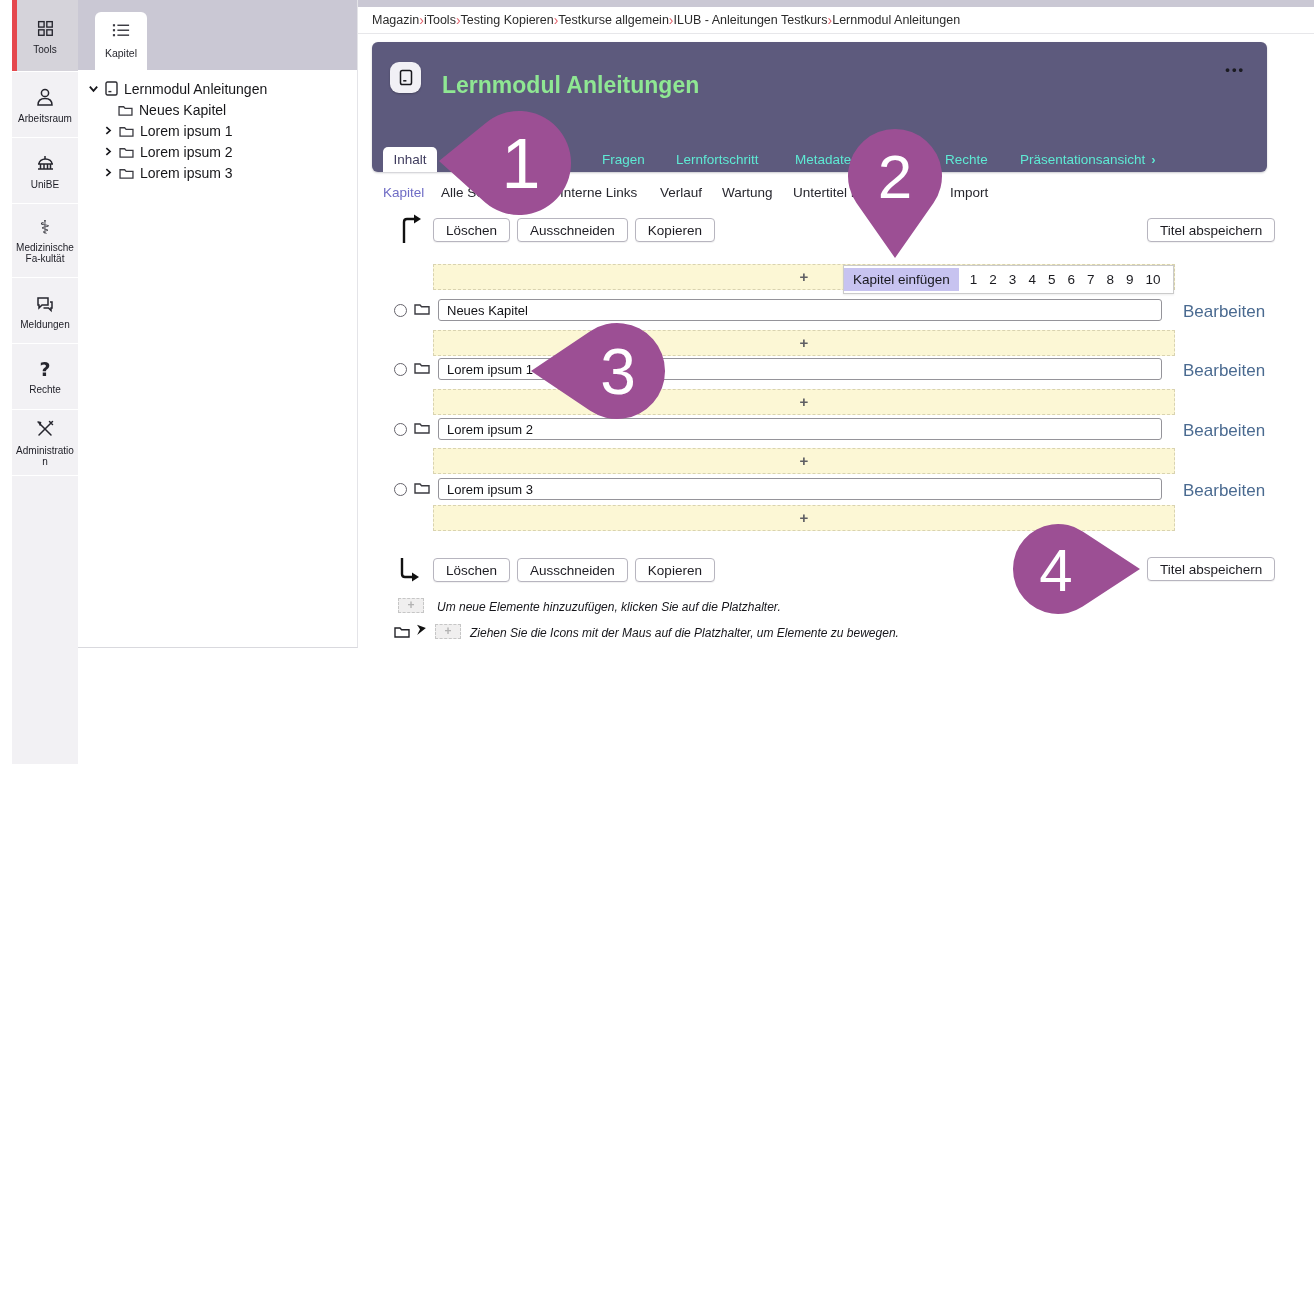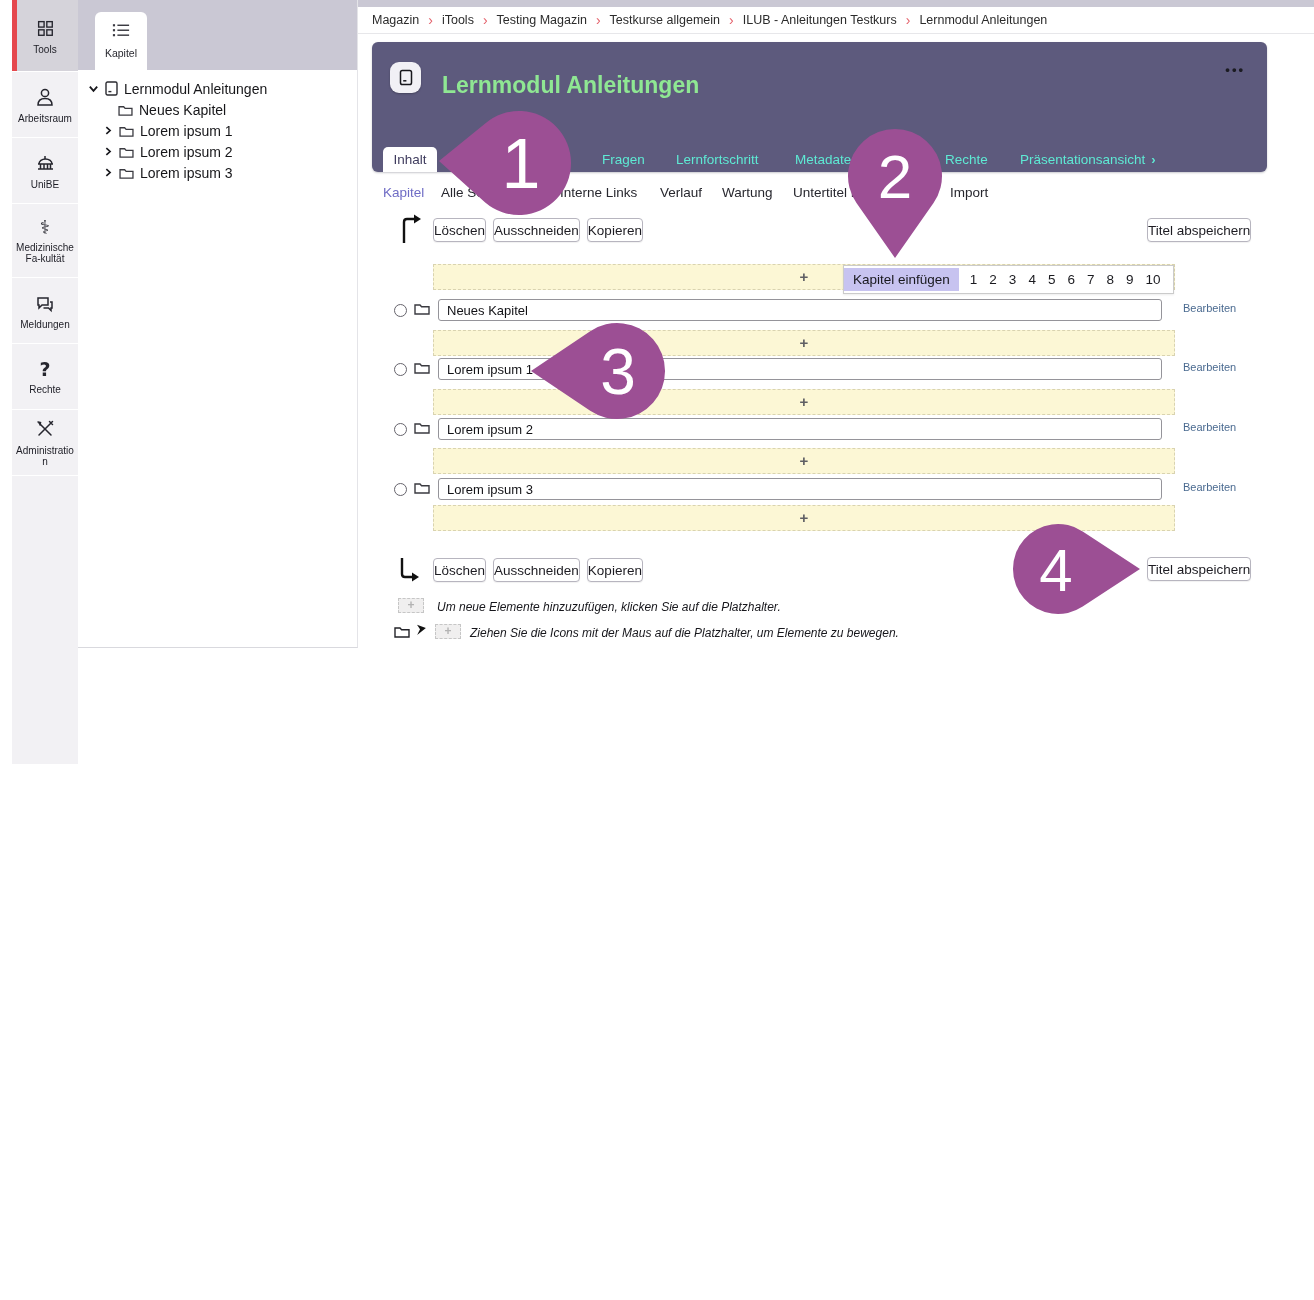--- a/index.html
+++ b/index.html
@@ -26,21 +26,21 @@
               display:flex;flex-direction:column;align-items:center;justify-content:center;gap:5px;}
   .panel2-tab-label{font-size:10.5px;color:#2a2a31;}
   .tree{position:absolute;left:0;top:78px;width:100%;}
   .tree-row{display:flex;align-items:center;height:21px;font-size:14px;color:#161619;gap:6px;}
   .tree-row .ico{display:flex;align-items:center;}
   .chev{display:flex;align-items:center;}
 
   
   .topstrip{position:absolute;left:358px;top:0;width:956px;height:7px;background:#cac8d4;}
   .breadcrumb{position:absolute;left:358px;top:7px;width:956px;height:27px;background:#fff;border-bottom:1px solid #e7e7ea;
-              display:flex;align-items:center;padding-left:14px;gap:9px;font-size:12.5px;color:#2b2b2b;box-sizing:border-box;}
+              display:flex;align-items:center;padding-left:14px;font-size:12.5px;color:#2b2b2b;box-sizing:border-box;}
   .crumb{cursor:pointer;}
   .crumb-sep{color:#e4616b;font-size:14px;line-height:12px;}
 
   
   .panelhead{position:absolute;left:372px;top:42px;width:895px;height:130px;background:#5d5a7d;border-radius:6px;
              box-shadow:0 1px 2px rgba(40,40,60,.25);}
   .doc-tile{position:absolute;left:18px;top:20px;width:31px;height:31px;background:#f1f0f5;border-radius:9px;
             display:flex;align-items:center;justify-content:center;box-shadow:0 1px 2px rgba(0,0,0,.25);}
   .page-title{position:absolute;left:70px;top:30px;font-size:23px;font-weight:bold;color:#8fe793;}
   .head-dots{position:absolute;right:22px;top:20px;color:#1b1b22;font-size:13px;letter-spacing:2px;font-weight:bold;cursor:pointer;}
@@ -48,32 +48,32 @@
               display:flex;align-items:center;justify-content:center;font-size:13.5px;color:#3f3c5e;cursor:pointer;}
   .tab-frag{position:absolute;bottom:0;height:25px;display:flex;align-items:center;font-size:13.5px;color:#5eead4;cursor:pointer;gap:6px;}
   .tab-chev{font-weight:bold;font-size:13px;}
 
   
   .subtab{position:absolute;top:184px;height:18px;line-height:18px;font-size:13.5px;color:#27272e;cursor:pointer;}
   .subtab.active{color:#6f6cc5;}
 
   
   .btn{display:inline-flex;align-items:center;justify-content:center;background:#fff;border:1px solid #b7b5bf;border-radius:4px;
-       font-size:13.5px;color:#1d1c22;padding:3px 0;height:24px;box-sizing:border-box;cursor:pointer;
+       font-size:13.5px;color:#1d1c22;padding:3px 12px;height:24px;box-sizing:border-box;cursor:pointer;
        box-shadow:0 1px 1px rgba(0,0,0,.06);font-family:"Liberation Sans",sans-serif;}
   .btnrow{position:absolute;display:flex;gap:7px;}
 
   
   .yellow{position:absolute;left:433px;width:742px;height:26px;background:#fcf7d5;border:1px dashed #d9d3b0;box-sizing:border-box;
           text-align:center;line-height:24px;font-size:15px;font-weight:bold;color:#5f5f64;cursor:pointer;}
   .chaprow{position:absolute;left:394px;height:24px;display:flex;align-items:center;}
   .chk{width:13px;height:13px;border:1.5px solid #66646c;border-radius:50%;background:#fff;margin-right:7px;cursor:pointer;box-sizing:border-box;}
   .chap-input{width:724px;height:22px;border:1px solid #95949a;border-radius:3px;font-size:13px;color:#121216;
               padding:0 8px;margin-left:8px;font-family:"Liberation Sans",sans-serif;box-sizing:border-box;outline:none;}
-  .editlink{position:absolute;left:1183px;font-size:11px;color:#4a6a90;cursor:pointer;}
+  .editlink{position:absolute;left:1183px;font-size:17px;color:#4a6a90;cursor:pointer;}
 
   
   .insertpop{position:absolute;left:843px;top:265px;height:27px;background:#fff;border:1px solid #cbcbcb;
              display:flex;align-items:center;padding-right:12px;box-shadow:0 1px 2px rgba(0,0,0,.08);}
   .insertlabel{background:#c7c3f0;font-size:13.5px;color:#17171c;padding:4px 9px;cursor:pointer;}
   .insertnums{display:flex;gap:12px;margin-left:11px;font-size:13.5px;color:#1a1a1f;}
   .insertnums span{cursor:pointer;}
 
   
   .plusbox{position:absolute;width:26px;height:15px;background:#f0efef;border:1.5px dashed #c6c6c6;box-sizing:border-box;
@@ -235,21 +235,21 @@
     </div>
   </div>
 
   <div class="topstrip"></div>
 
   <div class="breadcrumb">
     <span class="crumb">Magazin</span>
     <span class="crumb-sep">›</span>
     <span class="crumb">iTools</span>
     <span class="crumb-sep">›</span>
-    <span class="crumb">Testing Magazin</span>
+    <span class="crumb">Testing Kopieren</span>
     <span class="crumb-sep">›</span>
     <span class="crumb">Testkurse allgemein</span>
     <span class="crumb-sep">›</span>
     <span class="crumb">ILUB - Anleitungen Testkurs</span>
     <span class="crumb-sep">›</span>
     <span class="crumb">Lernmodul Anleitungen</span>
   </div>
 
   <div class="panelhead">
     <div class="doc-tile">

